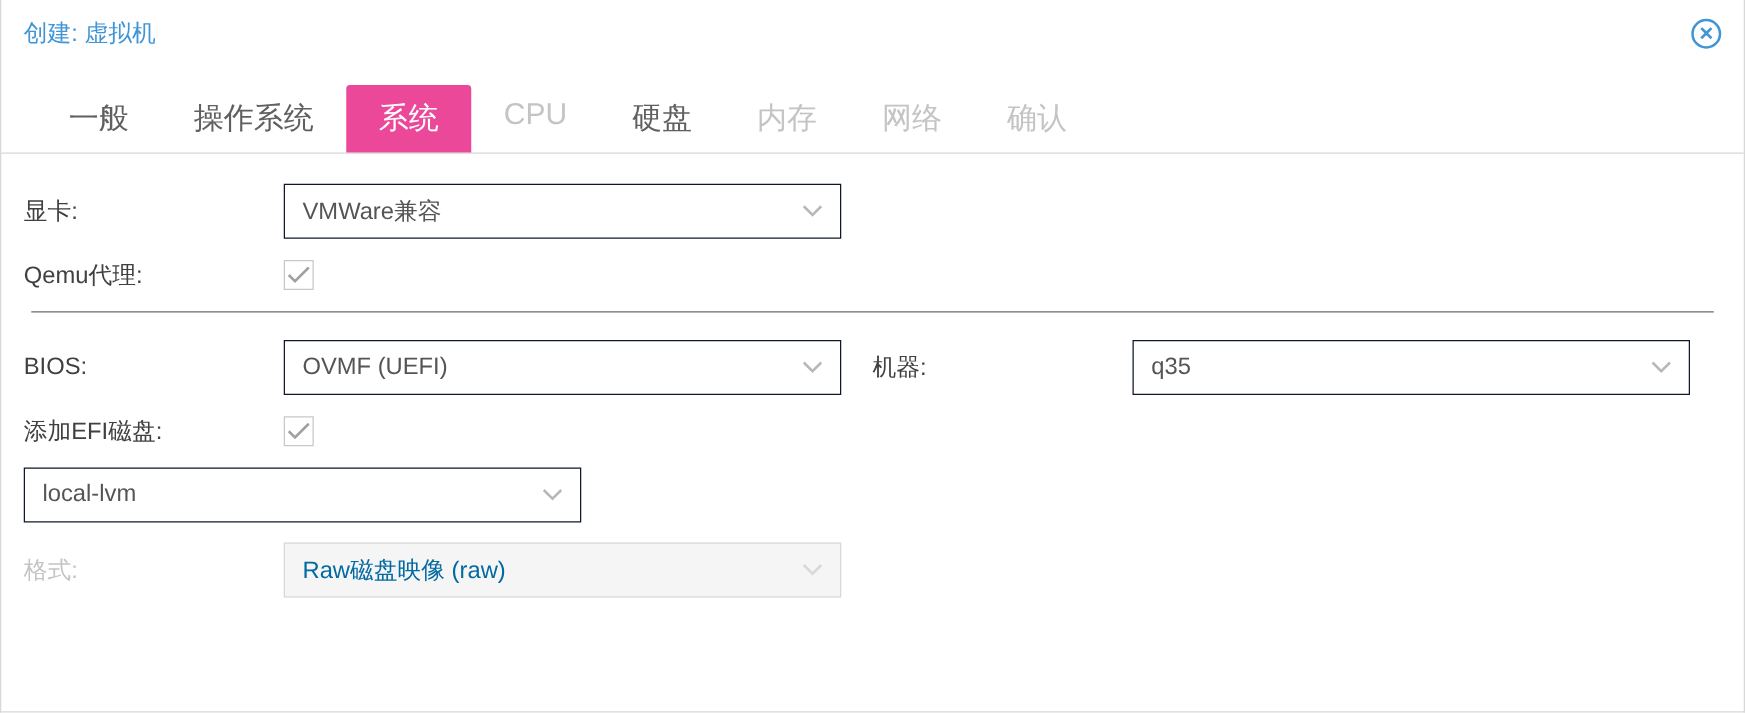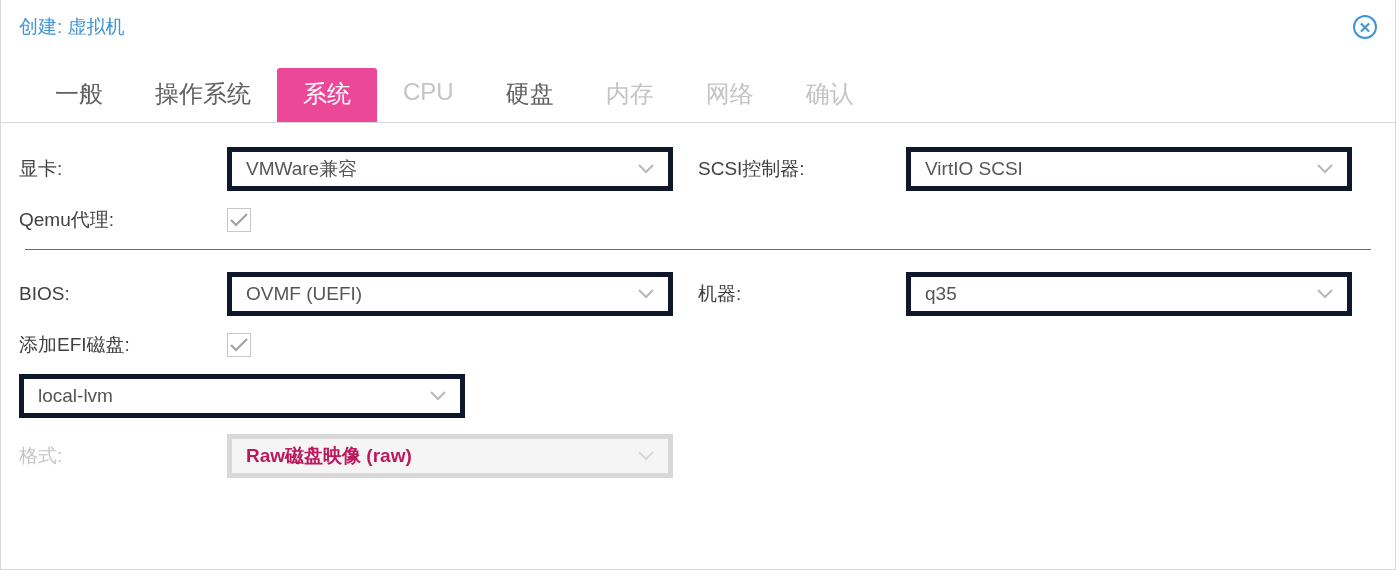--- a/index.html
+++ b/index.html
@@ -81,35 +81,34 @@
     width: 208px;
     color: #404040;
     font-size: 19px;
   }
   .label.disabled {
     color: #c4c4c4;
   }
   .select {
     flex: 0 0 446px;
     height: 44px;
-    border: 5px solid #0f172a;
+    border: 1px solid #0f172a;
     display: flex;
     align-items: center;
     justify-content: space-between;
     padding: 0 14px;
     cursor: pointer;
     background: #fff;
     color: #555;
   }
   .select.disabled {
     background: #f5f5f5;
-    color: #be185d;
+    color: #0369a1;
     border-color: #d8d8d8;
     cursor: default;
-    font-weight: bold;
   }
   .select.disabled .chevron { color: #d8d8d8; }
   .chevron {
     color: #b8b8b8;
   }
   .chevron svg { display:block; }
   .checkbox {
     width: 24px;
     height: 24px;
     border: 1px solid #c8c8c8;
@@ -156,31 +155,20 @@
         <div class="label">显卡:</div>
         <div class="select">
           <span>VMWare兼容</span>
           <span class="chevron">
             <svg width="16" height="10" viewBox="0 0 16 10">
                 <path d="M1 1 L8 8 L15 1" stroke="currentColor" stroke-width="2" fill="none"></path>
               </svg>
           </span>
         </div>
       </div>
-      <div class="col">
-        <div class="label">SCSI控制器:</div>
-        <div class="select">
-          <span>VirtIO SCSI</span>
-          <span class="chevron">
-            <svg width="16" height="10" viewBox="0 0 16 10">
-                <path d="M1 1 L8 8 L15 1" stroke="currentColor" stroke-width="2" fill="none"></path>
-              </svg>
-          </span>
-        </div>
-      </div>
     </div>
 
     <div class="row">
       <div class="col">
         <div class="label">Qemu代理:</div>
         <div class="checkbox">
           <svg width="18" height="14" viewBox="0 0 18 14">
               <path d="M1 7 L6 12 L17 1" stroke="currentColor" stroke-width="2" fill="none"></path>
             </svg>
         </div>

